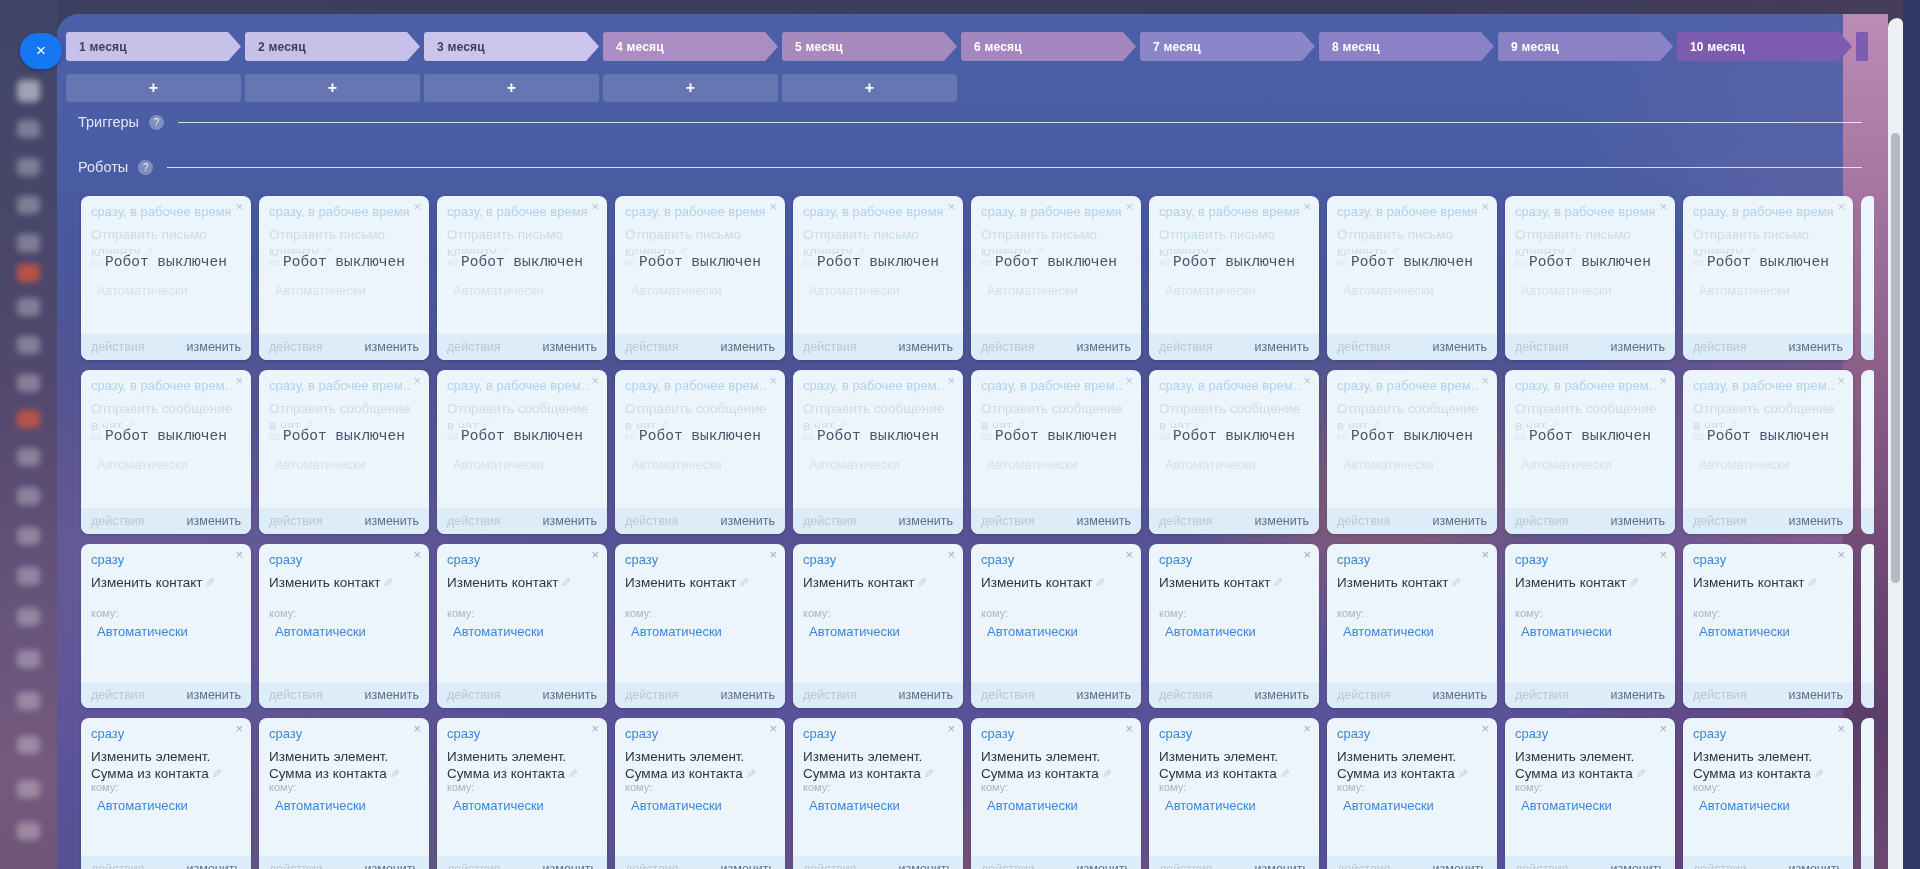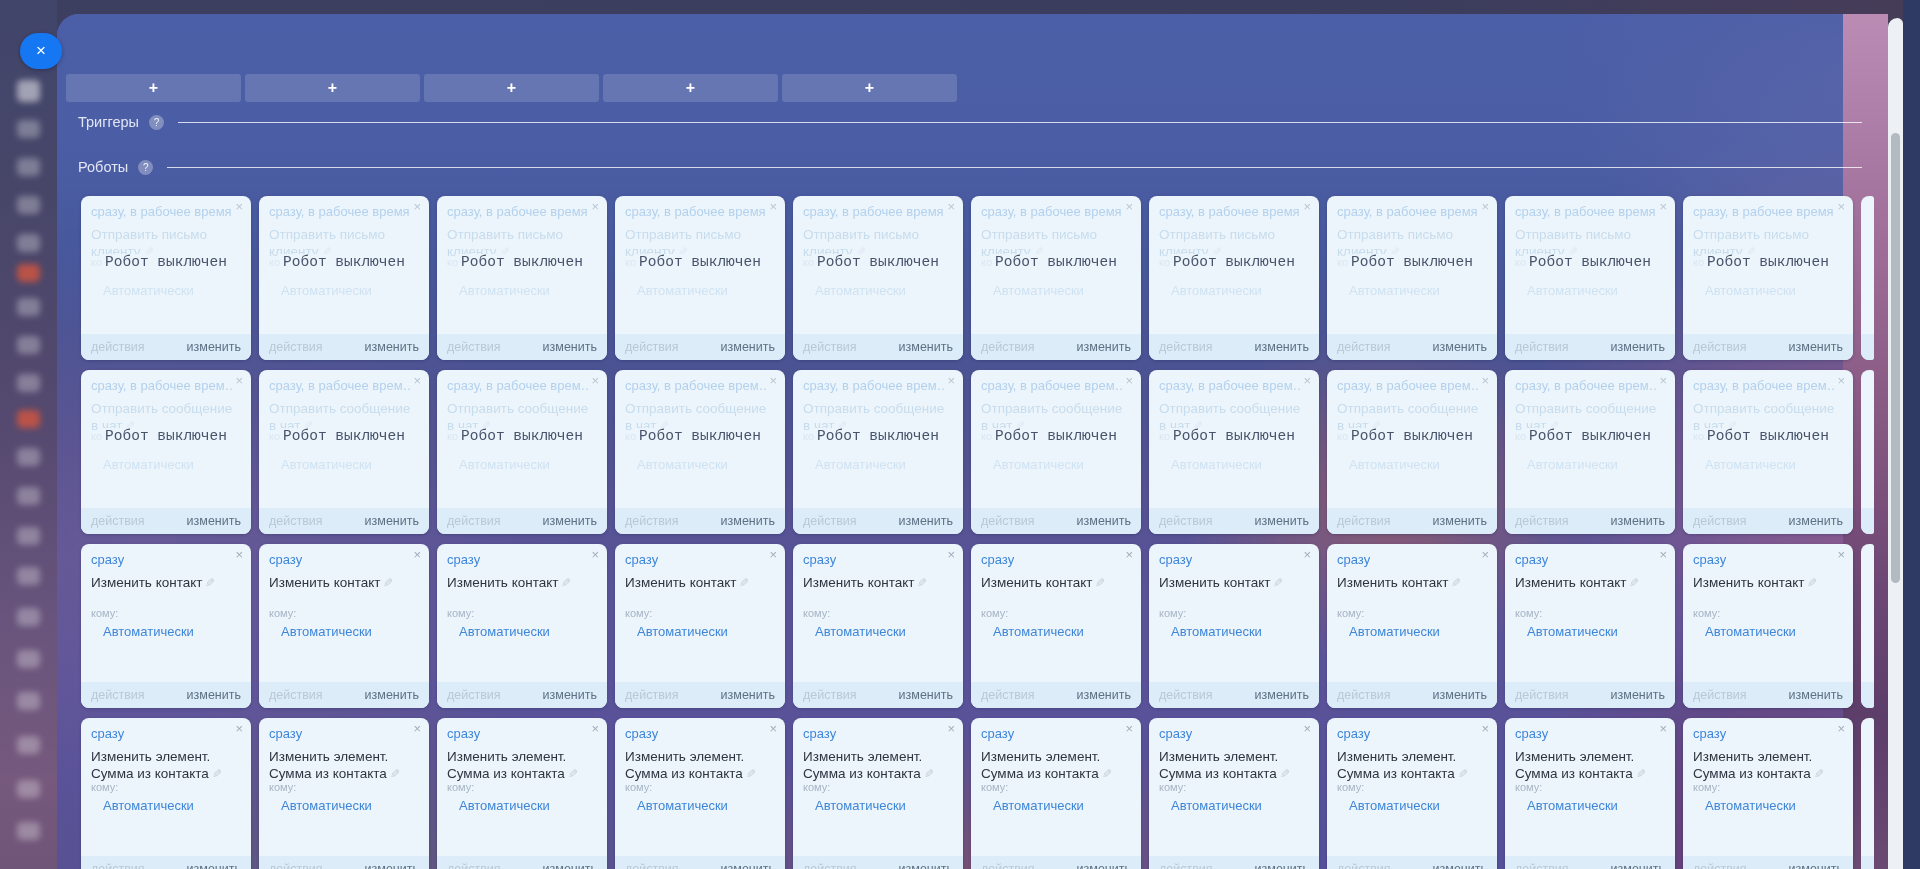--- a/index.html
+++ b/index.html
@@ -51,21 +51,21 @@
   
   .grid{position:absolute;left:24px;top:182px;display:grid;grid-template-columns:repeat(10,170px);gap:10px 8px;z-index:2;}
   .card{position:relative;height:164px;background:#edf5fc;border-radius:8px;box-sizing:border-box;
     padding:8px 10px 0;font-size:13px;box-shadow:0 1px 3px rgba(25,35,75,.3);}
   .card .close{position:absolute;top:4px;right:8px;color:#9fadbb;font-size:13px;line-height:13px;cursor:pointer;}
   .timing{display:inline-block;color:#3e86d8;text-decoration:underline dotted;text-underline-offset:3px;
     text-decoration-thickness:1px;line-height:15px;max-width:142px;white-space:nowrap;overflow:hidden;cursor:pointer;}
   .action{margin-top:4px;color:#2f3540;font-size:13.5px;line-height:17px;padding-right:2px;cursor:pointer;}
   .pencil{color:#c3ccd5;font-size:12px;margin-left:3px;display:inline-block;transform:scaleX(-1);}
   .to-label{position:absolute;left:10px;color:#a6b4c4;font-size:11px;}
-  .to-value{position:absolute;left:22px;color:#3e86d8;font-size:13px;cursor:pointer;}
+  .to-value{position:absolute;left:16px;color:#3e86d8;font-size:13px;cursor:pointer;}
   .card.on .to-label{top:63px;} .card.on .to-value{top:80px;}
   .card.off .to-label{top:60px;} .card.off .to-value{top:87px;}
   .status{position:absolute;left:0;right:0;top:57px;text-align:center;z-index:2;color:#47536a;font-size:14.5px;}
   .status span{background:#edf5fc;padding:0 3px;font-family:Liberation Mono, monospace;}
   .cfoot{position:absolute;left:0;right:0;bottom:0;height:26px;background:#dcedf9;border-radius:0 0 8px 8px;
     display:flex;justify-content:space-between;align-items:center;padding:0 10px;font-size:12.5px;text-align:right;}
   .f-actions{color:#b9c8d6;cursor:pointer;}
   .f-edit{color:#5e7084;cursor:pointer;margin-left:8px;}
   .card.off .timing{color:rgba(140,185,226,.6);text-decoration-color:rgba(140,185,226,.5);}
   .card.off .action{color:#c7dcec;}
@@ -94,20 +94,33 @@
 <body>
 
 <div class="stage">
   <div class="right-edge"></div>
 
   <div class="modal">
     <div class="photo"></div>
     <div class="blue-overlay"></div>
     <div class="photo-peek"></div>
 
+    <div class="tabs" id="tabs">
+        <div class="tab" style="background: rgb(198, 193, 232); color: rgb(61, 62, 92);">1 месяц</div>
+        <div class="tab" style="background: rgb(198, 193, 232); color: rgb(61, 62, 92);">2 месяц</div>
+        <div class="tab" style="background: rgb(203, 197, 236); color: rgb(61, 62, 92);">3 месяц</div>
+        <div class="tab" style="background: rgb(170, 141, 194); color: rgb(255, 255, 255);">4 месяц</div>
+        <div class="tab" style="background: rgb(166, 137, 189); color: rgb(255, 255, 255);">5 месяц</div>
+        <div class="tab" style="background: rgb(165, 135, 192); color: rgb(255, 255, 255);">6 месяц</div>
+        <div class="tab" style="background: rgb(141, 133, 201); color: rgb(255, 255, 255);">7 месяц</div>
+        <div class="tab" style="background: rgb(138, 129, 199); color: rgb(255, 255, 255);">8 месяц</div>
+        <div class="tab" style="background: rgb(139, 130, 198); color: rgb(255, 255, 255);">9 месяц</div>
+        <div class="tab" style="background: rgb(125, 92, 176); color: rgb(255, 255, 255);">10 месяц</div>
+        <div class="tab-sliver" style="background: rgb(125, 92, 176);"></div>
+      </div>
     <div class="plus-row" id="plusRow">
         <div class="plus-btn">+</div>
         <div class="plus-btn">+</div>
         <div class="plus-btn">+</div>
         <div class="plus-btn">+</div>
         <div class="plus-btn">+</div>
       </div>
 
     <div class="section-row" style="top:100px;">
       <span>Триггеры</span>

